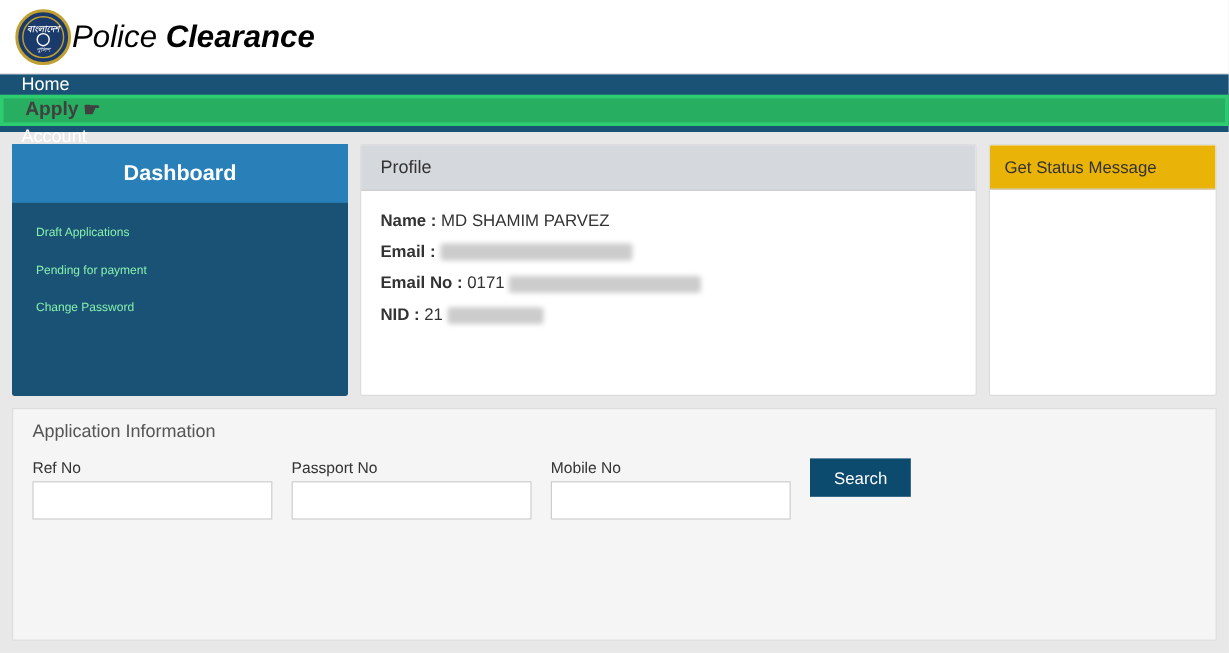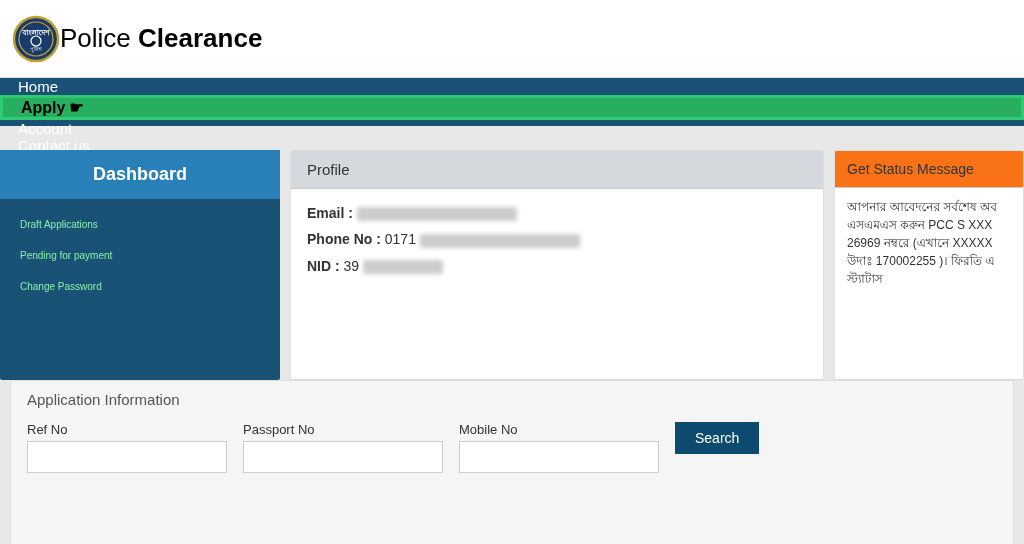--- a/index.html
+++ b/index.html
@@ -5,21 +5,22 @@
     * { margin: 0; padding: 0; box-sizing: border-box; }
     body { font-family: Arial, sans-serif; font-size: 14px; background: #f0f0f0; width: 1024px; height: 544px; overflow: hidden; }
 
     
     .header {
       background: #fff;
       display: flex;
       align-items: center;
       padding: 8px 12px;
       border-bottom: 1px solid #ddd;
-      height: 78px;
+      height: 62px;
+      font-style: italic;
     }
     .header-title {
       font-size: 26px;
       font-weight: normal;
       color: #000;
     }
     .header-title strong {
       font-weight: bold;
     }
 
@@ -36,43 +37,43 @@
       padding: 0 18px;
       display: flex;
       align-items: center;
       cursor: pointer;
       font-size: 15px;
       text-decoration: none;
     }
     .nav-item.active-apply {
       background: #27ae60;
       border: 3px solid #2ecc71;
-      color: #000000;
+      color: #404040;
       font-weight: bold;
       font-size: 16px;
       position: relative;
     }
     .nav-cursor {
       display: inline-block;
       margin-left: 4px;
     }
 
     
     .main {
       display: flex;
       flex-direction: column;
       height: calc(544px - 62px - 48px);
       background: #e8e8e8;
     }
 
     .content-top {
       display: flex;
+      padding: 10px;
       gap: 10px;
       height: 230px;
-      margin-top: 24px;
     }
 
     
     .sidebar {
       background: #1a5276;
       width: 280px;
       flex-shrink: 0;
       border-radius: 2px;
     }
     .sidebar-title {
@@ -143,21 +144,21 @@
     
     .status-card {
       background: #fff;
       width: 190px;
       flex-shrink: 0;
       border: 1px solid #ddd;
       border-radius: 2px;
       overflow: hidden;
     }
     .status-card-header {
-      background: #f97316;
+      background: #eab308;
       padding: 10px 12px;
       font-size: 14px;
       color: #333;
       border-bottom: 1px solid #ccc;
     }
     .status-card-body {
       padding: 10px 12px;
       font-size: 12px;
       color: #333;
       line-height: 1.5;
@@ -250,39 +251,42 @@
         <li>Draft Applications</li>
         <li>Pending for payment</li>
         <li>Change Password</li>
       </ul>
     </div>
 
     <div class="profile-card">
       <div class="profile-card-header">Profile</div>
       <div class="profile-card-body">
         <div class="profile-row">
+          <span class="label">Name :</span>
+          <span> </span><span>MD SHAMIM PARVEZ</span>
+        </div>
+        <div class="profile-row">
           <span class="label">Email :</span>
           <span class="profile-blurred"></span>
         </div>
         <div class="profile-row">
-          <span class="label">Phone No :</span>
+          <span class="label">Email No :</span>
           <span> </span><span>0171</span>
           <span class="profile-blurred"></span>
         </div>
         <div class="profile-row">
           <span class="label">NID :</span>
-          <span> </span><span>39</span>
+          <span> </span><span>21</span>
           <span class="profile-blurred-sm"></span>
         </div>
       </div>
     </div>
 
     <div class="status-card">
       <div class="status-card-header">Get Status Message</div>
-      <div class="status-card-body">আপনার আবেদনের সর্বশেষ অব এসএমএস করুন PCC S XXX 26969 নম্বরে (এখানে XXXXX উদাঃ 170002255 )। ফিরতি এ স্ট্যাটাস</div>
     </div>
 
   </div>
 
   <div class="app-info-section">
     <div class="app-info-title">Application Information</div>
     <div class="form-row">
       <div class="form-group">
         <label>Ref No</label>
         <input type="text" style="">

